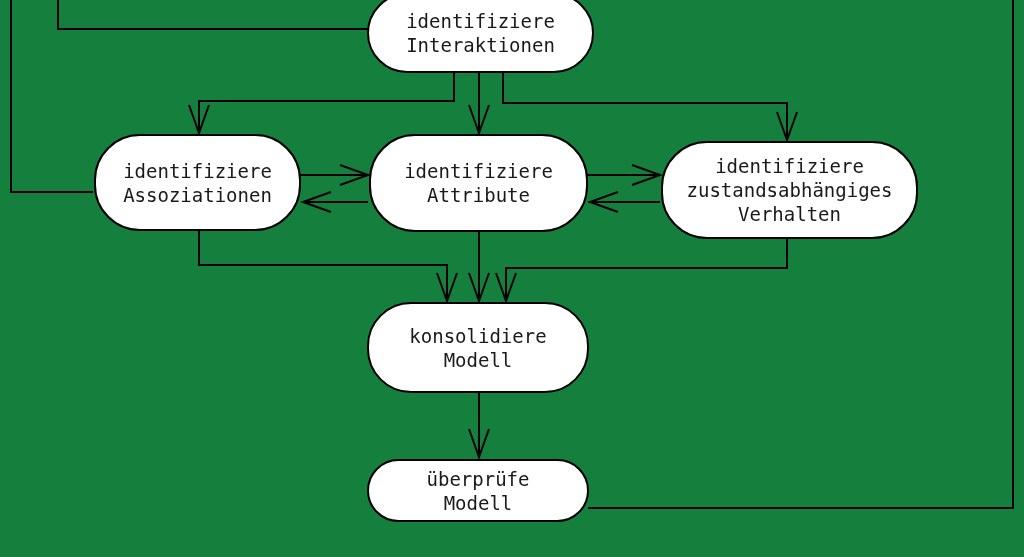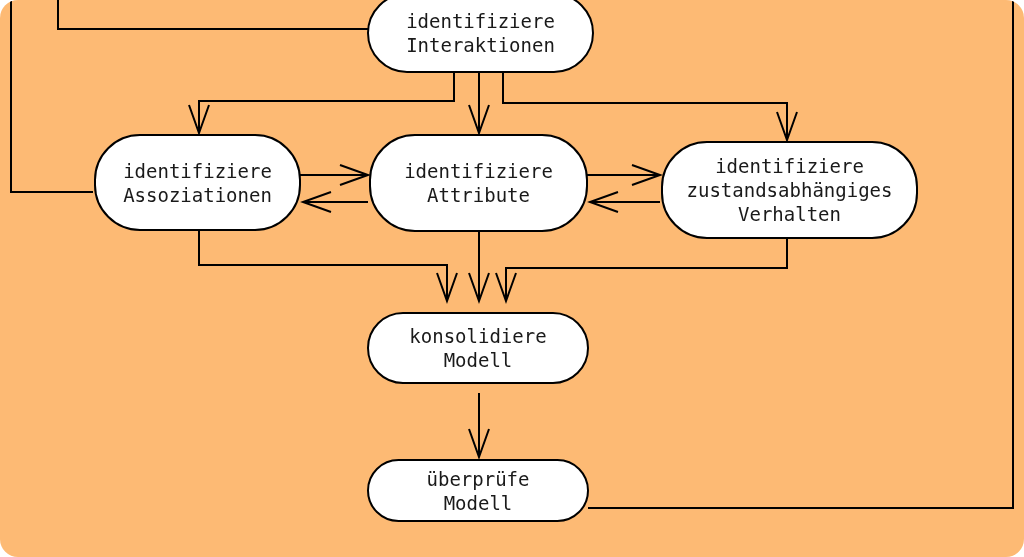--- a/index.html
+++ b/index.html
@@ -5,23 +5,22 @@
   html, body {
     margin: 0;
     padding: 0;
     background: #ffffff;
   }
   .canvas {
     position: relative;
     width: 1024px;
     height: 557px;
     overflow: hidden;
-    background: #fdba74;
+    background: #15803d;
     font-family: "DejaVu Sans Mono", "Liberation Mono", monospace;
-    border-radius: 18px;
   }
   .node {
     position: absolute;
     box-sizing: border-box;
     border: 2px solid #000000;
     background: #ffffff;
     display: flex;
     align-items: center;
     justify-content: center;
     z-index: 1;
@@ -30,21 +29,21 @@
     white-space: pre-line;
     text-align: center;
     font-size: 19px;
     line-height: 24px;
     color: #1a1a1a;
   }
   #node-interactions { left: 367px; top: -7px;  width: 227px; height: 80px; border-radius: 40px; }
   #node-associations { left: 94px;  top: 134px; width: 207px; height: 97px; border-radius: 46px; }
   #node-attributes   { left: 369px; top: 134px; width: 219px; height: 98px; border-radius: 46px; }
   #node-behavior     { left: 661px; top: 141px; width: 257px; height: 98px; border-radius: 46px; }
-  #node-consolidate  { left: 367px; top: 312px; width: 222px; height: 72px; border-radius: 44px; }
+  #node-consolidate  { left: 367px; top: 302px; width: 222px; height: 91px; border-radius: 44px; }
   #node-verify       { left: 367px; top: 459px; width: 222px; height: 63px; border-radius: 43px; }
   .connector-layer {
     position: absolute;
     left: 0; top: 0;
     width: 1024px; height: 557px;
     z-index: 2;
     pointer-events: none;
   }
   .connector-layer path {
     fill: none;

